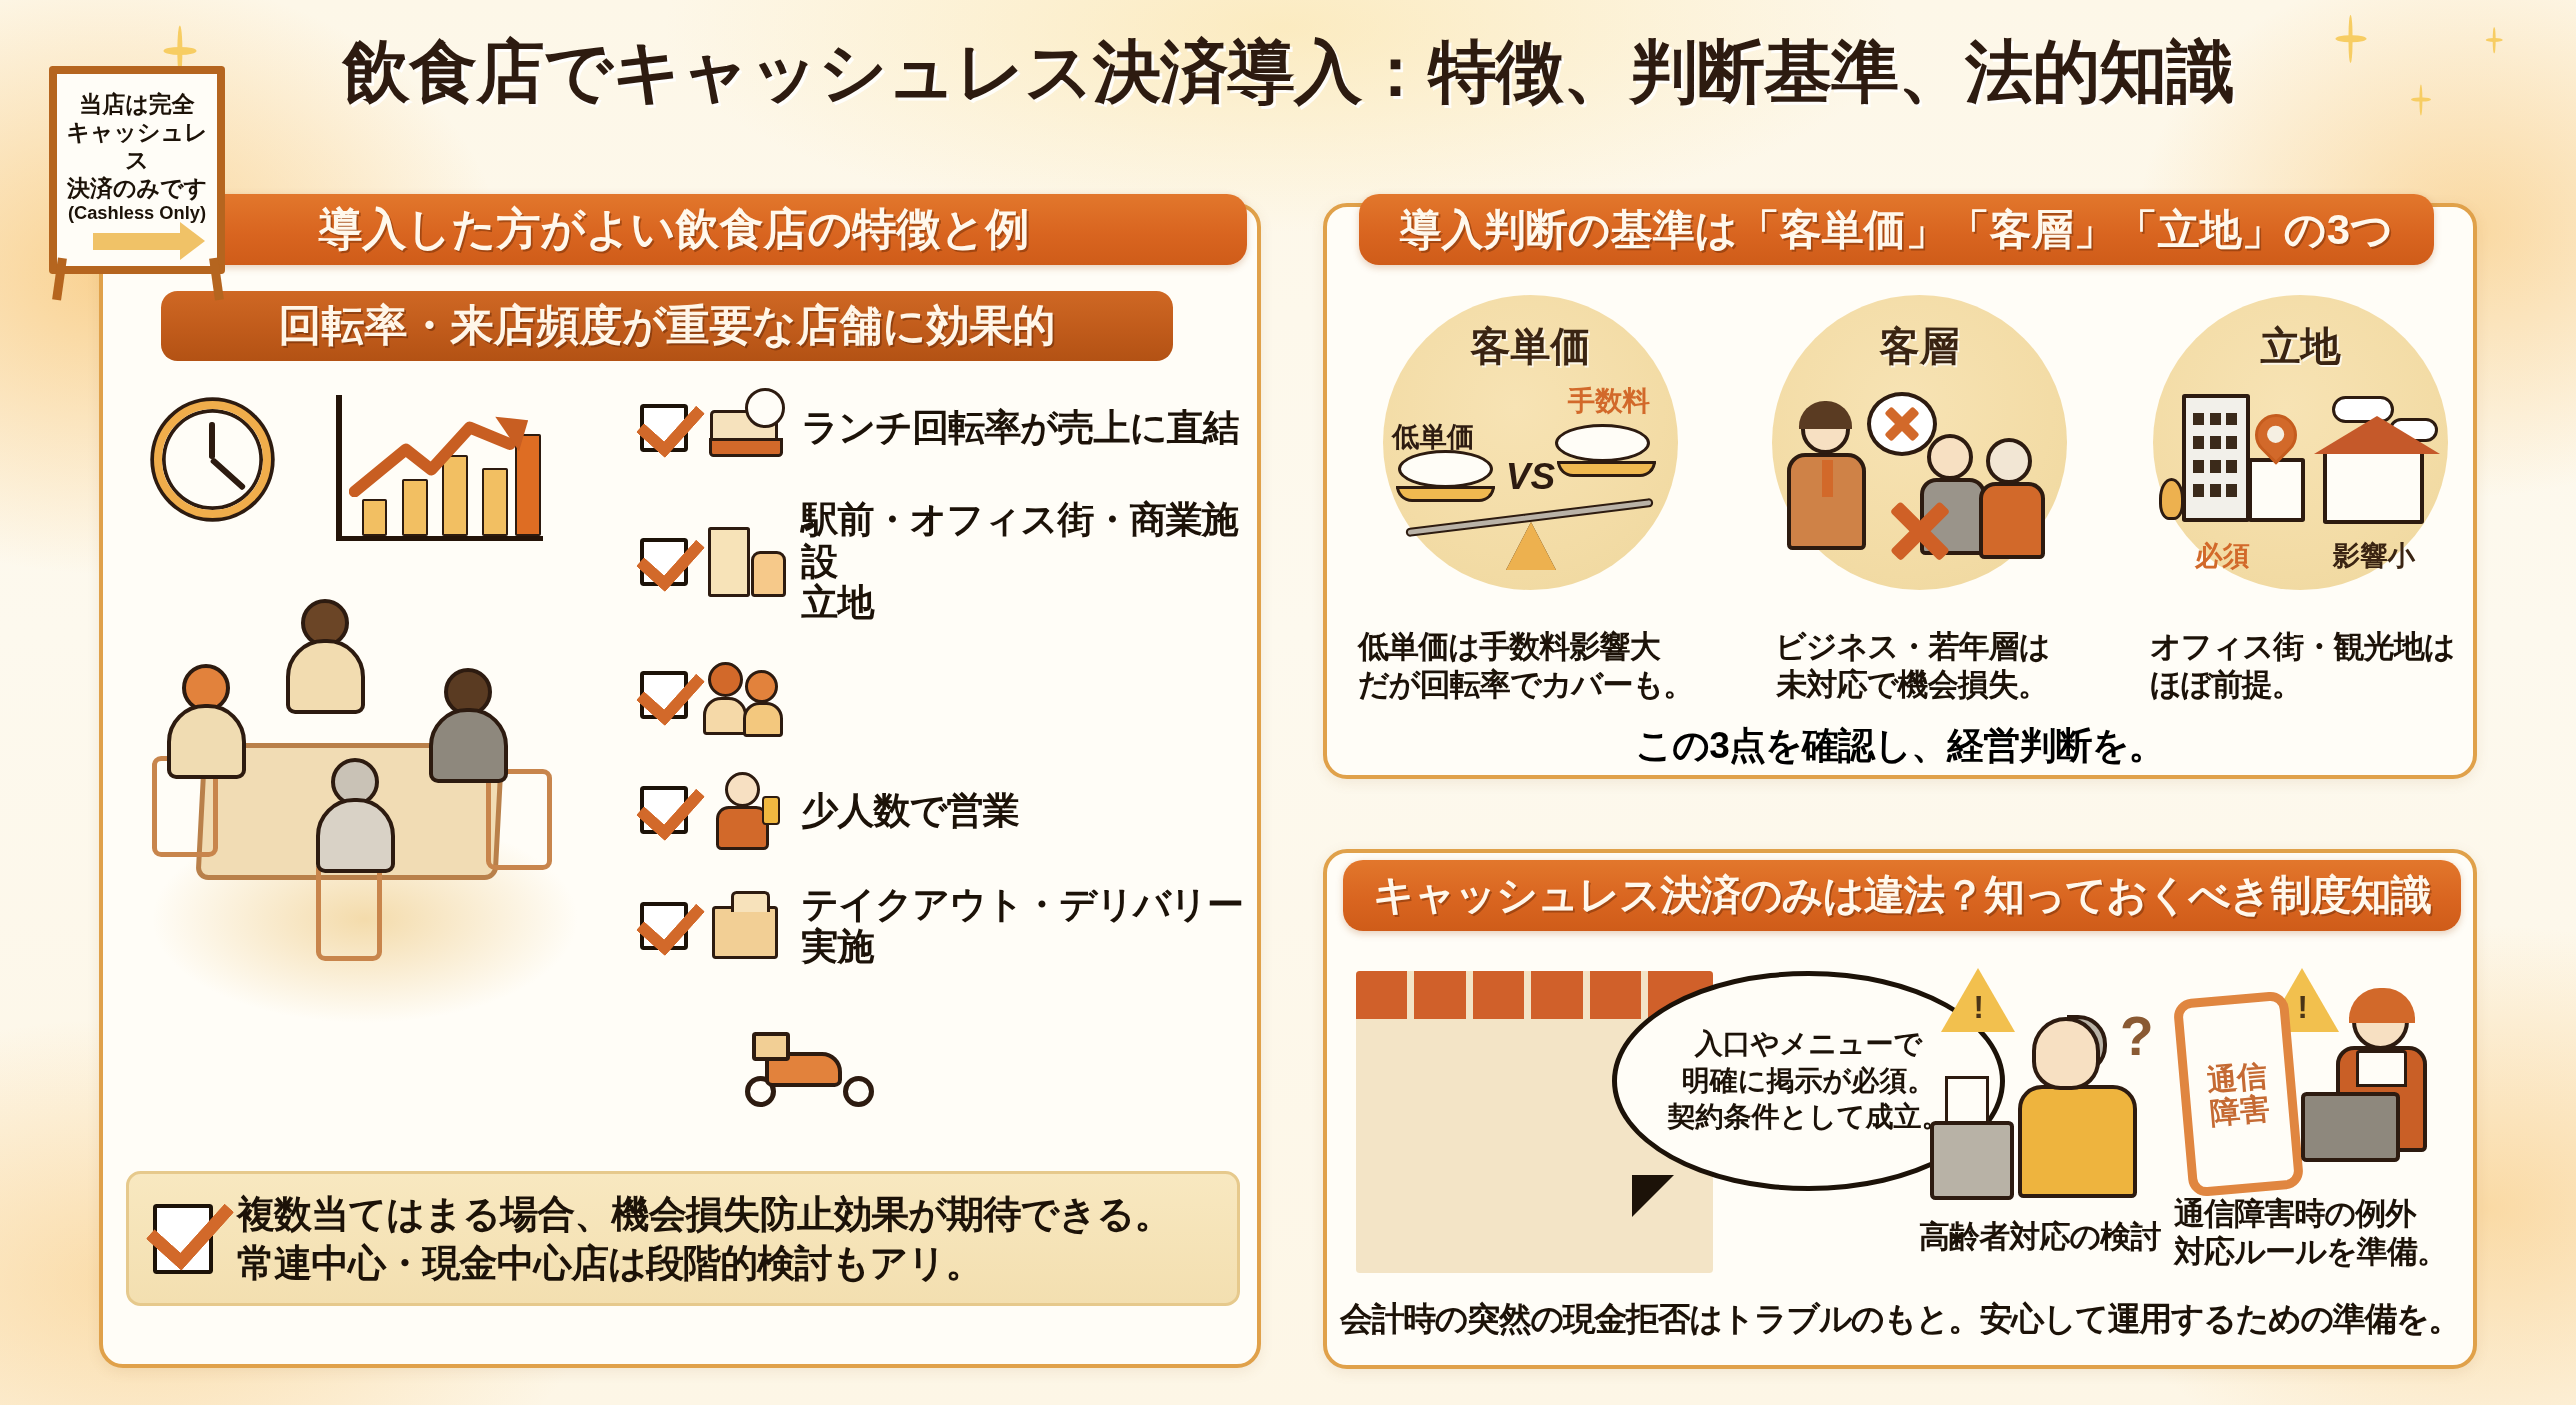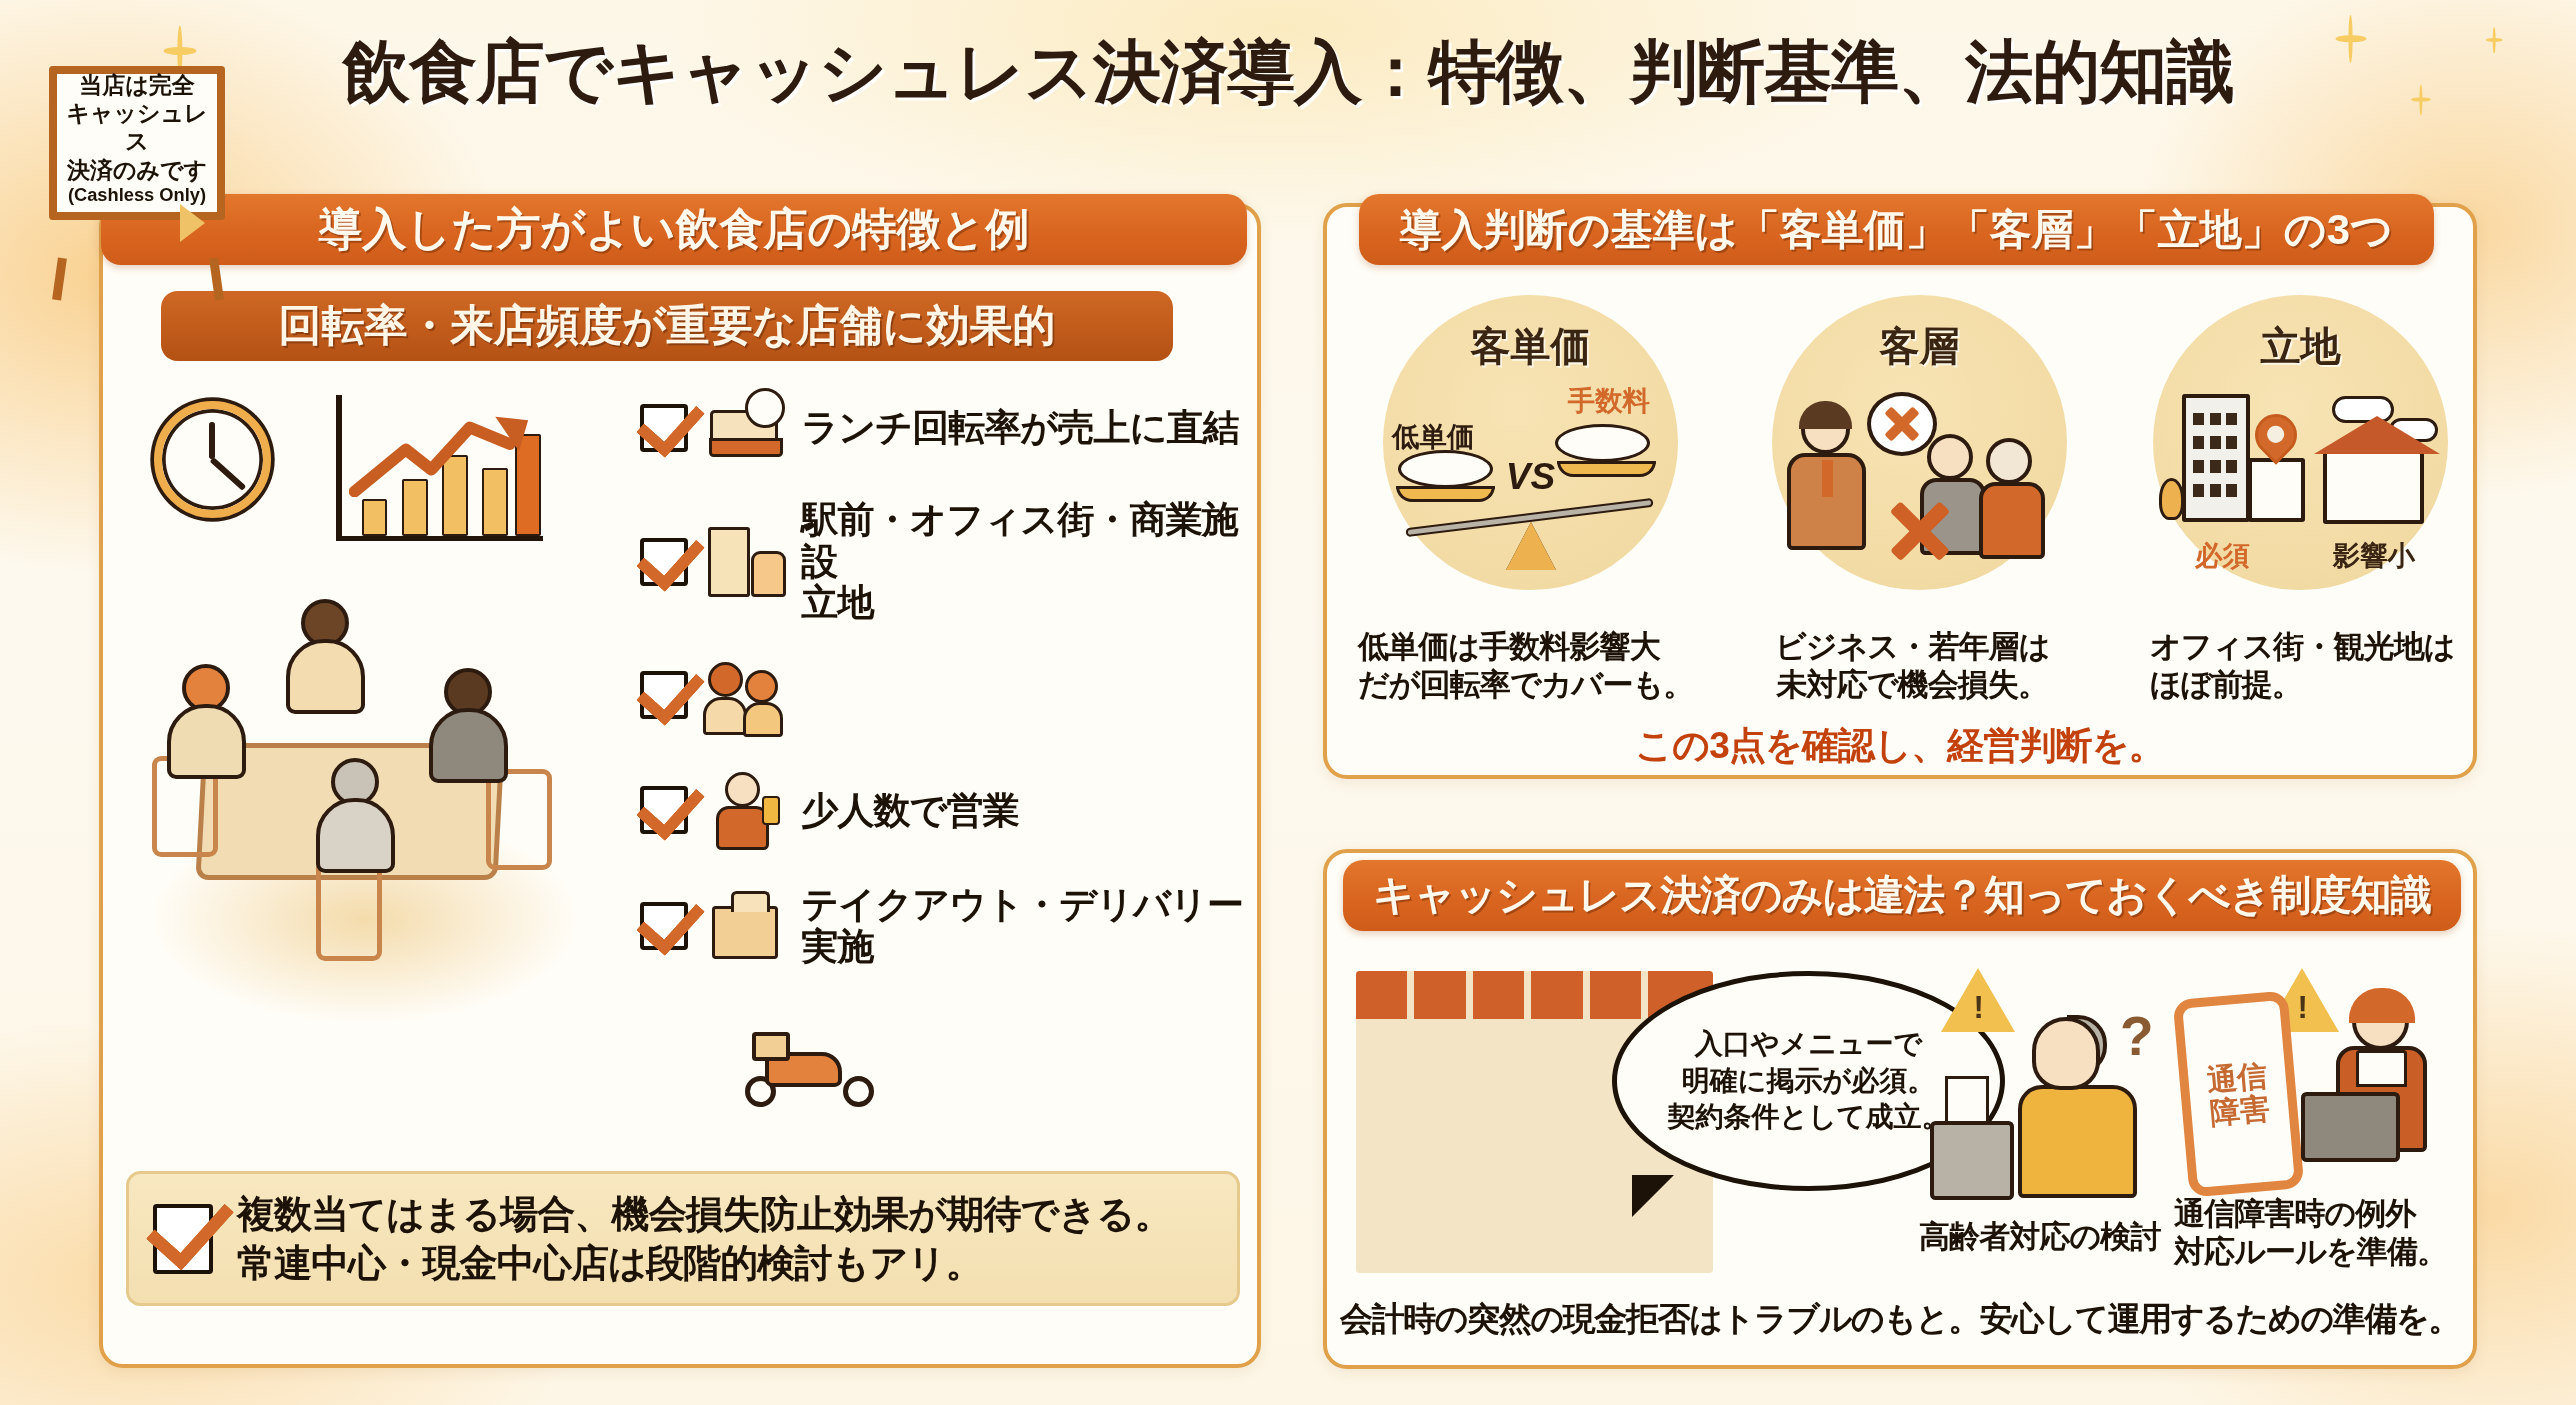--- a/index.html
+++ b/index.html
@@ -220,28 +220,28 @@
   .cloud { position: absolute; background: #fff; border: 3.7px solid #2d1b10; border-radius: 27.4px; }
   .tree { position: absolute; width: 25.6px; height: 42px; background: #edb14f; border: 3.7px solid #2d1b10; border-radius: 50% 50% 40% 40%; }
   .lbl-must { position: absolute; left: 42px; bottom: 16.5px; font-size: 27.4px; font-weight: 700; color: #d2692a; }
   .lbl-small { position: absolute; right: 33px; bottom: 16.5px; font-size: 27.4px; font-weight: 700; color: #3a2412; }
 
   .circ-caption { position: absolute; font-size: 31px; font-weight: 700; color: #1c1208; line-height: 1.22; letter-spacing: -0.9px; }
   #cap-1 { left: 1358px; top: 628px; }
   #cap-2 { left: 1775px; top: 628px; }
   #cap-3 { left: 2150px; top: 628px; }
   #mid-footer-wrap { position: absolute; left: 1323px; top: 721px; width: 1154px; text-align: center;
-                     font-size: 37px; font-weight: 700; color: #c2410c; letter-spacing: -0.9px; }
+                     font-size: 37px; font-weight: 700; color: #000000; letter-spacing: -0.9px; }
 
   
   .storefront { position: absolute; left: 1356px; top: 971px; width: 357px; height: 302px;
                 background: #f3e4c6; border-radius: 3.7px; overflow: hidden; }
   .awning { position: absolute; left: 0; top: 0; width: 357px; height: 48px; background: #d0602a; }
   .awning .notch { position: absolute; top: 0; width: 7.3px; height: 48px; background: #f3e4c6; }
-  .signboard { position: absolute; left: 49px; top: 66px; width: 176px; height: 154px;
+  .signboard { position: absolute; left: 49px; top: 66px; width: 176px; height: 208px;
                background: #fffdf7; border: 8.2px solid #b5651f; border-radius: 3.7px;
                display: flex; flex-direction: column; align-items: center; justify-content: center; }
   .sign-line { font-size: 23px; font-weight: 700; color: #1c1208; line-height: 1.22; text-align: center; }
   .sign-en { font-size: 18.3px; font-weight: 700; color: #1c1208; margin-top: 0; }
   .sign-arrow { margin-top: 9.1px; width: 88px; height: 16.5px; background: #f0c267; position: relative; }
   .sign-arrow::after { content:""; position:absolute; right:-24px; top:-11px; width:0; height:0;
                        border-top: 19px solid transparent; border-bottom: 19px solid transparent; border-left: 25.6px solid #f0c267; }
   .sign-legs { position: absolute; left: 42px; top: 258px; width: 192px; height: 42px; }
   .sign-legs::before, .sign-legs::after { content:""; position:absolute; top:0; width:9.1px; height:42px; background:#b5651f; }
   .sign-legs::before { left: 12.8px; transform: rotate(8deg); }

